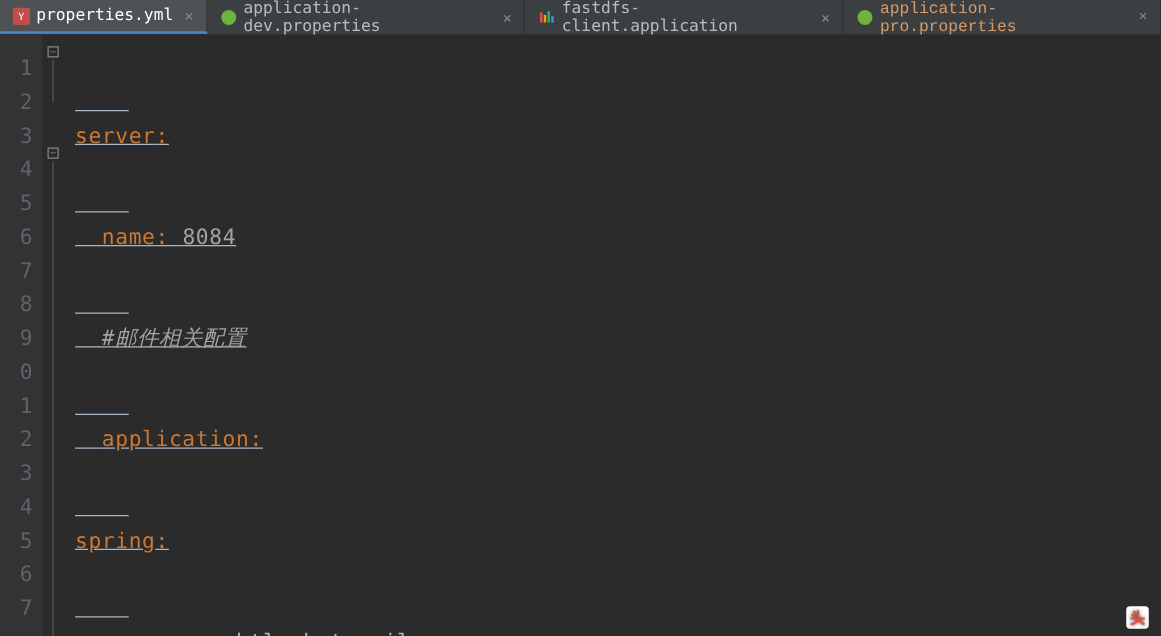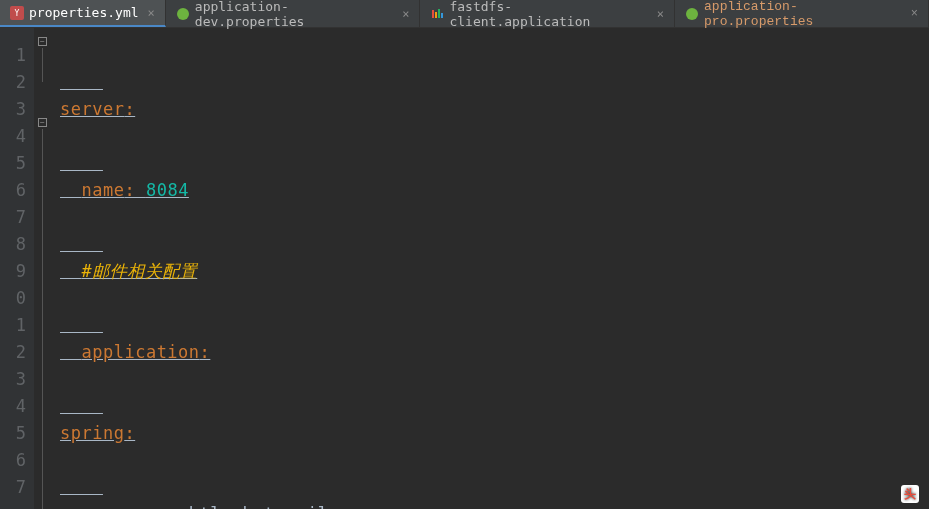--- a/index.html
+++ b/index.html
@@ -82,22 +82,22 @@
       flex: 1;
       white-space: pre;
       font-family: "Consolas", "Monaco", monospace;
       letter-spacing: 0.5px;
       text-decoration: underline;
     }
     .line { height: 27px; }
     .key { color: #cc7832; }
     .colon { color: #cc7832; }
     .string { color: #a9b7c6; }
-    .number { color: #14b8a6; }
-    .comment { color: #eab308; font-style: italic; }
+    .number { color: #a3a3a3; }
+    .comment { color: #a3a3a3; font-style: italic; }
     .watermark {
       position: absolute;
       bottom: 6px;
       right: 10px;
       color: #fff;
       font-size: 16px;
       font-weight: bold;
       text-shadow: 0 0 3px #000;
       display: flex;
       align-items: center;

